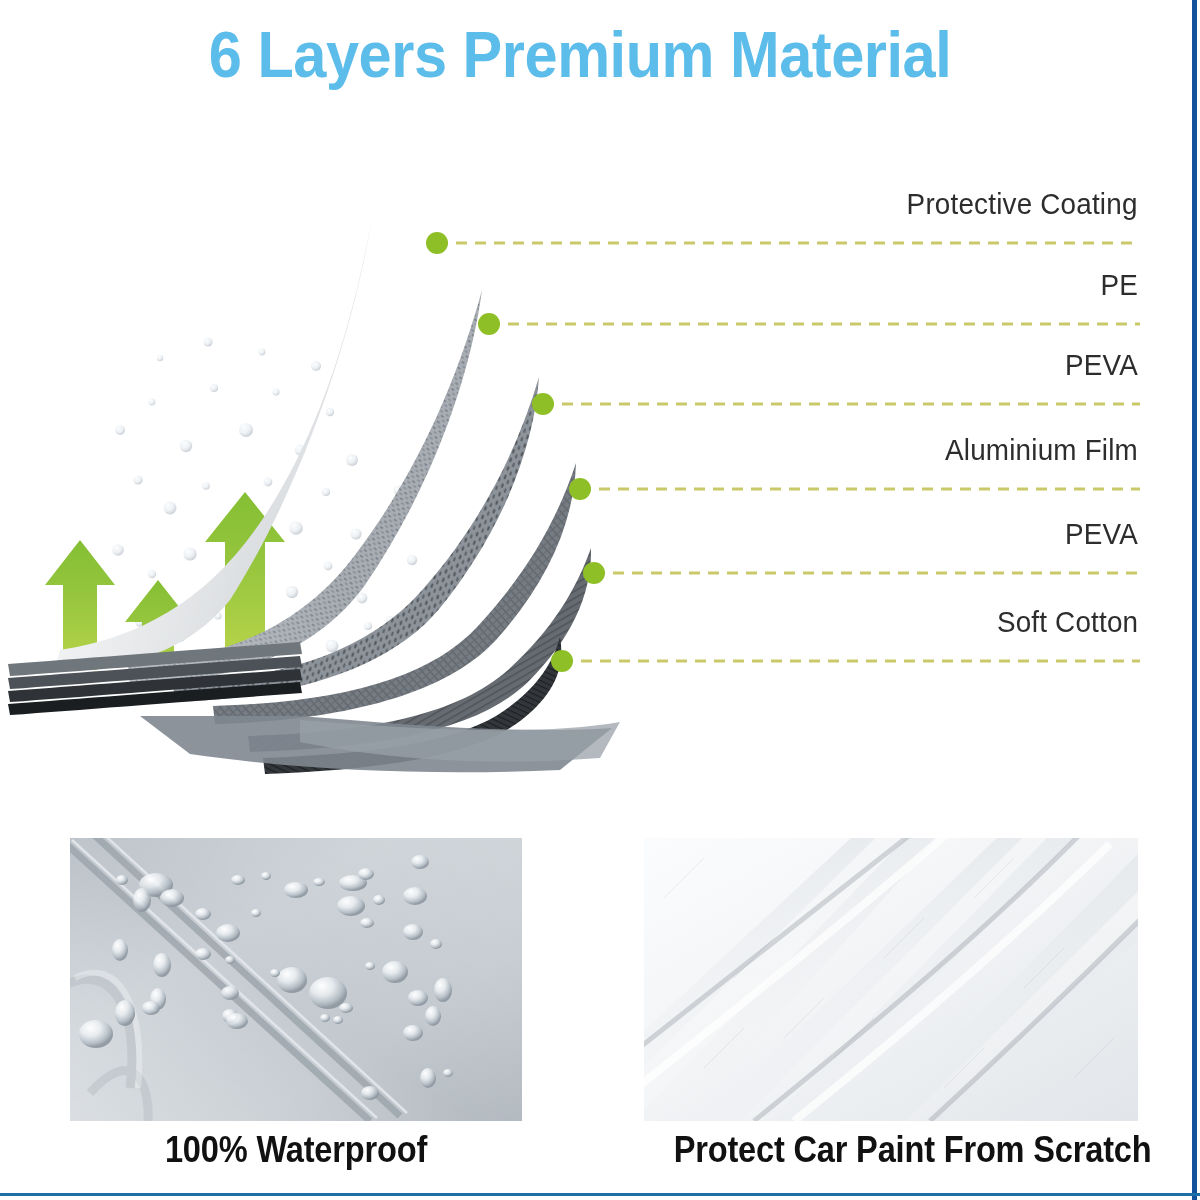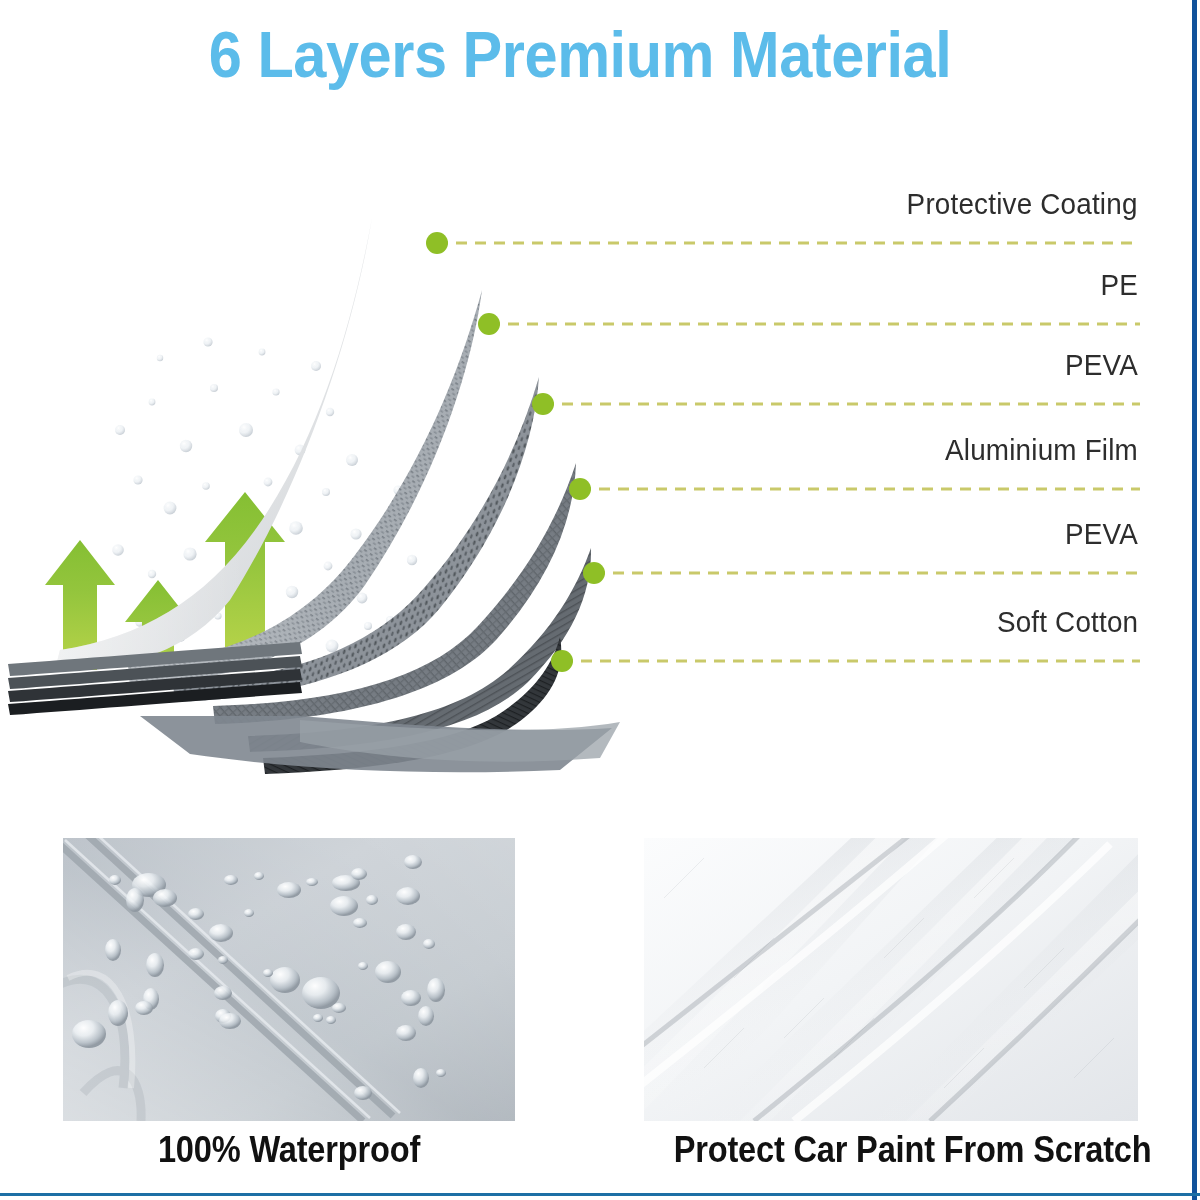--- a/index.html
+++ b/index.html
@@ -87,21 +87,21 @@
     position: absolute;
     left: 0;
     top: 838px;
     width: 1160px;
     height: 360px;
   }
   .photo-card {
     position: absolute;
     top: 0;
   }
-  .photo-card.left  { left: 63px;  width: 452px; }
+  .photo-card.left  { left: 70px;  width: 452px; }
   .photo-card.right { left: 644px; width: 494px; }
 
   .photo-frame {
     position: relative;
     width: 100%;
     height: 283px;
     overflow: hidden;
     background: #c9ced3;
   }
   .photo-frame svg { display: block; }

